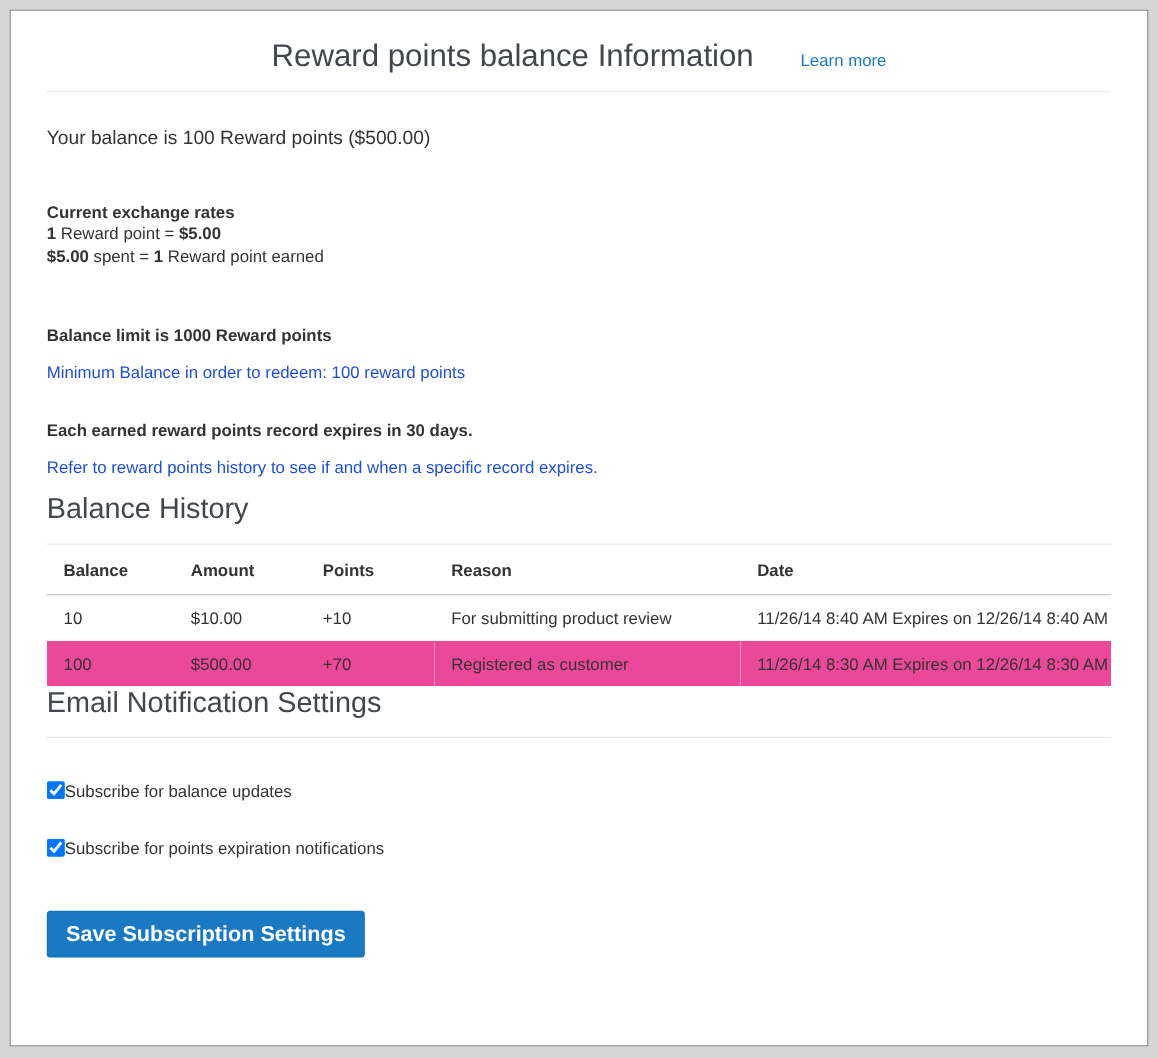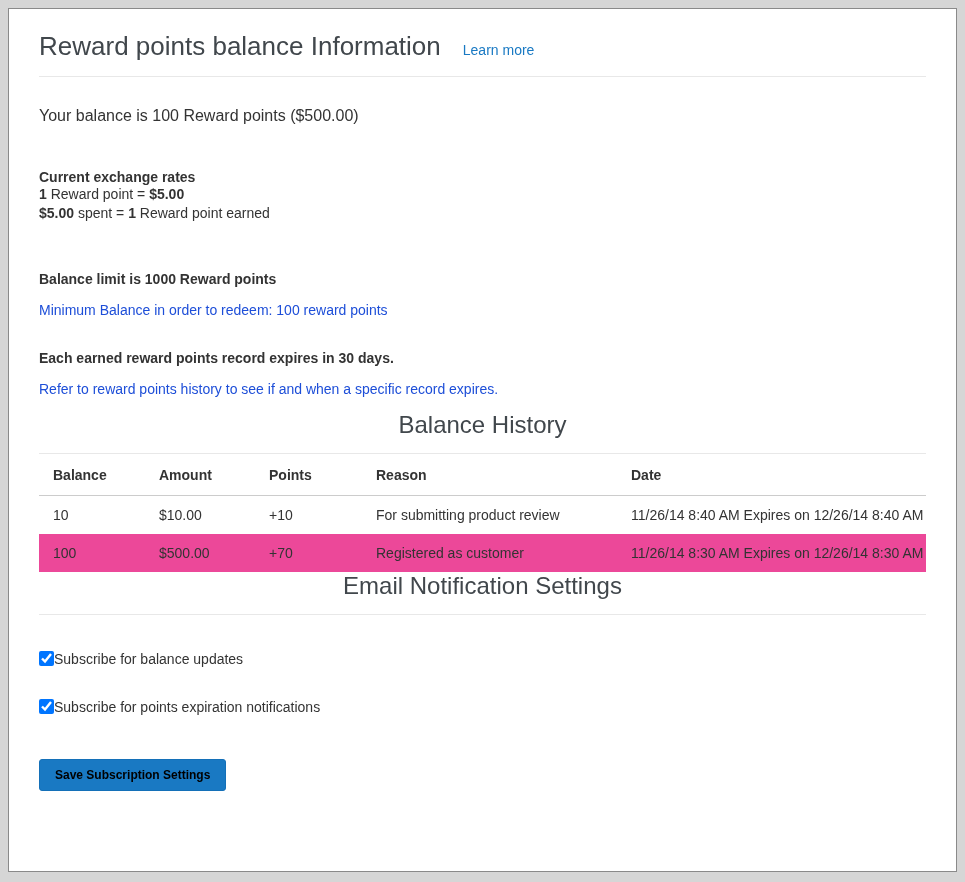--- a/index.html
+++ b/index.html
@@ -14,23 +14,24 @@
     margin: 8px;
     background: #ffffff;
     border: 1px solid #8a8a8a;
     min-height: 864px;
     padding: 22px 30px 40px 30px;
   }
   
   .page-header {
     display: flex;
     align-items: baseline;
-    gap: 22px;
+    gap: 39px;
     border-bottom: 1px solid #e8e8e8;
     padding-bottom: 14px;
+    justify-content: center;
   }
   h1.page-title {
     margin: 0;
     font-size: 26px;
     font-weight: 400;
     color: #41474c;
     letter-spacing: 0;
   }
   a.learn-more {
     color: #1979c3;
@@ -62,21 +63,20 @@
   }
   .expire-heading { margin-top: 32px; }
   
   h2.section-title {
     font-size: 24px;
     font-weight: 400;
     color: #41474c;
     margin: 0;
     padding-bottom: 14px;
     border-bottom: 1px solid #e8e8e8;
-    text-align: center;
   }
   .history-title { margin-top: 56px; }
   .email-title { margin-top: 66px; }
   
   table.history-table {
     width: 100%;
     border-collapse: collapse;
     table-layout: fixed;
     font-size: 14px;
     margin-top: 0;
@@ -113,25 +113,25 @@
     width: 15px;
     height: 15px;
     margin: 0;
     cursor: pointer;
   }
   
   .save-btn {
     display: inline-block;
     margin-top: 44px;
     background: #1979c3;
-    color: #000000;
+    color: #ffffff;
     border: 1px solid #1470b8;
     border-radius: 3px;
     font-family: inherit;
-    font-size: 12px;
+    font-size: 18px;
     font-weight: bold;
     padding: 8px 15px;
     cursor: pointer;
   }
 </style>
 </head>
 <body>
 
 <div class="card">
 

